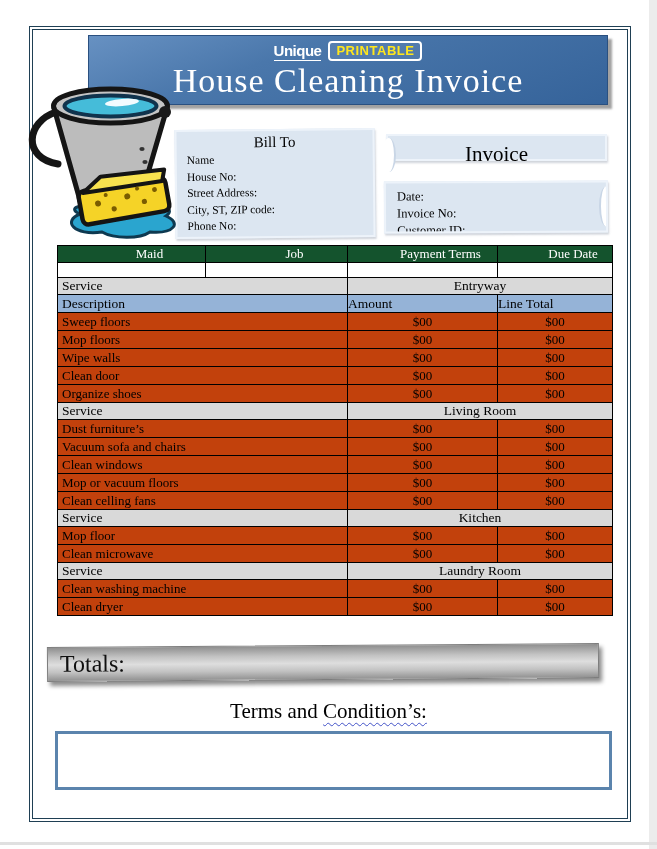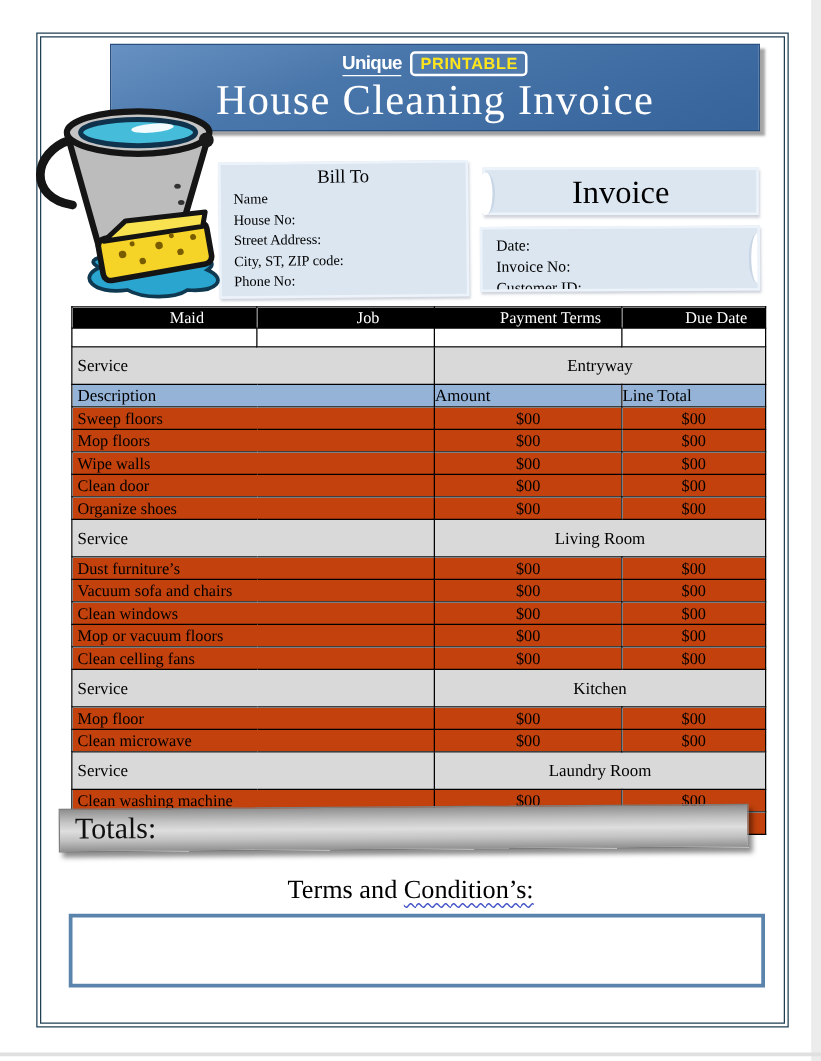--- a/index.html
+++ b/index.html
@@ -42,22 +42,22 @@
   
   .panel { background:#dce6f1; border:2px solid #edf3fa; box-shadow:1px 2px 2px rgba(150,160,175,0.45); }
   .billto {
     position:absolute; left:175px; top:129px; width:200px; height:109px;
     transform:rotate(-0.6deg); padding:3px 0 0 10px;
   }
   .billto-title { text-align:center; font-size:15px; margin-right:10px; }
   .billto-field { font-size:11.5px; line-height:16.5px; }
 
   .inv-title-panel {
-    position:absolute; left:386px; top:134px; width:221px; height:38px;
-    text-align:center; font-size:26px; line-height:36px;
+    position:absolute; left:386px; top:134px; width:221px; height:27px;
+    text-align:center; font-size:21px; line-height:36px;
   }
   .inv-title-panel .curl-l {
     position:absolute; left:-6px; top:2px; width:14px; height:34px; background:#fff;
     border-radius:50%; border-right:2px solid #c9d6e6;
   }
   .inv-details-panel {
     position:absolute; left:384px; top:181px; width:224px; height:52px;
     overflow:hidden; padding:5px 0 0 11px; transform:rotate(-0.3deg);
   }
   .inv-details-panel .curl-r {
@@ -66,26 +66,26 @@
   }
   .inv-field { font-size:12.5px; line-height:17px; }
 
   
   table.invoice {
     position:absolute; left:57px; top:245px; width:555px;
     border-collapse:collapse; table-layout:fixed; z-index:1;
   }
   table.invoice td, table.invoice th { border:1px solid #000; font-weight:normal; overflow:hidden; white-space:nowrap; }
   tr.hdr th {
-    background:#000000; color:#fff; font-size:13px; height:17px; text-align:center;
+    background:#14532d; color:#fff; font-size:13px; height:17px; text-align:center;
     border-color:#000;
     padding-left:36px;
   }
   tr.empty td { height:15px; background:#fff; }
-  tr.service td { background:#d9d9d9; font-size:13.5px; height:30px; }
+  tr.service td { background:#d9d9d9; font-size:13.5px; height:17px; }
   td.svc-left { padding-left:4px; text-align:left; }
   td.svc-name { text-align:center; }
   tr.cols td { background:#95b3d7; font-size:13.5px; height:18px; }
   td.col-desc { padding-left:4px; }
   td.col-amt, td.col-lt { }
   tr.item td { font-size:13px; height:18px; background:#c2410c; }
   td.item-desc { padding-left:4px; }
   td.item-amt, td.item-lt { text-align:center; }
 
   

